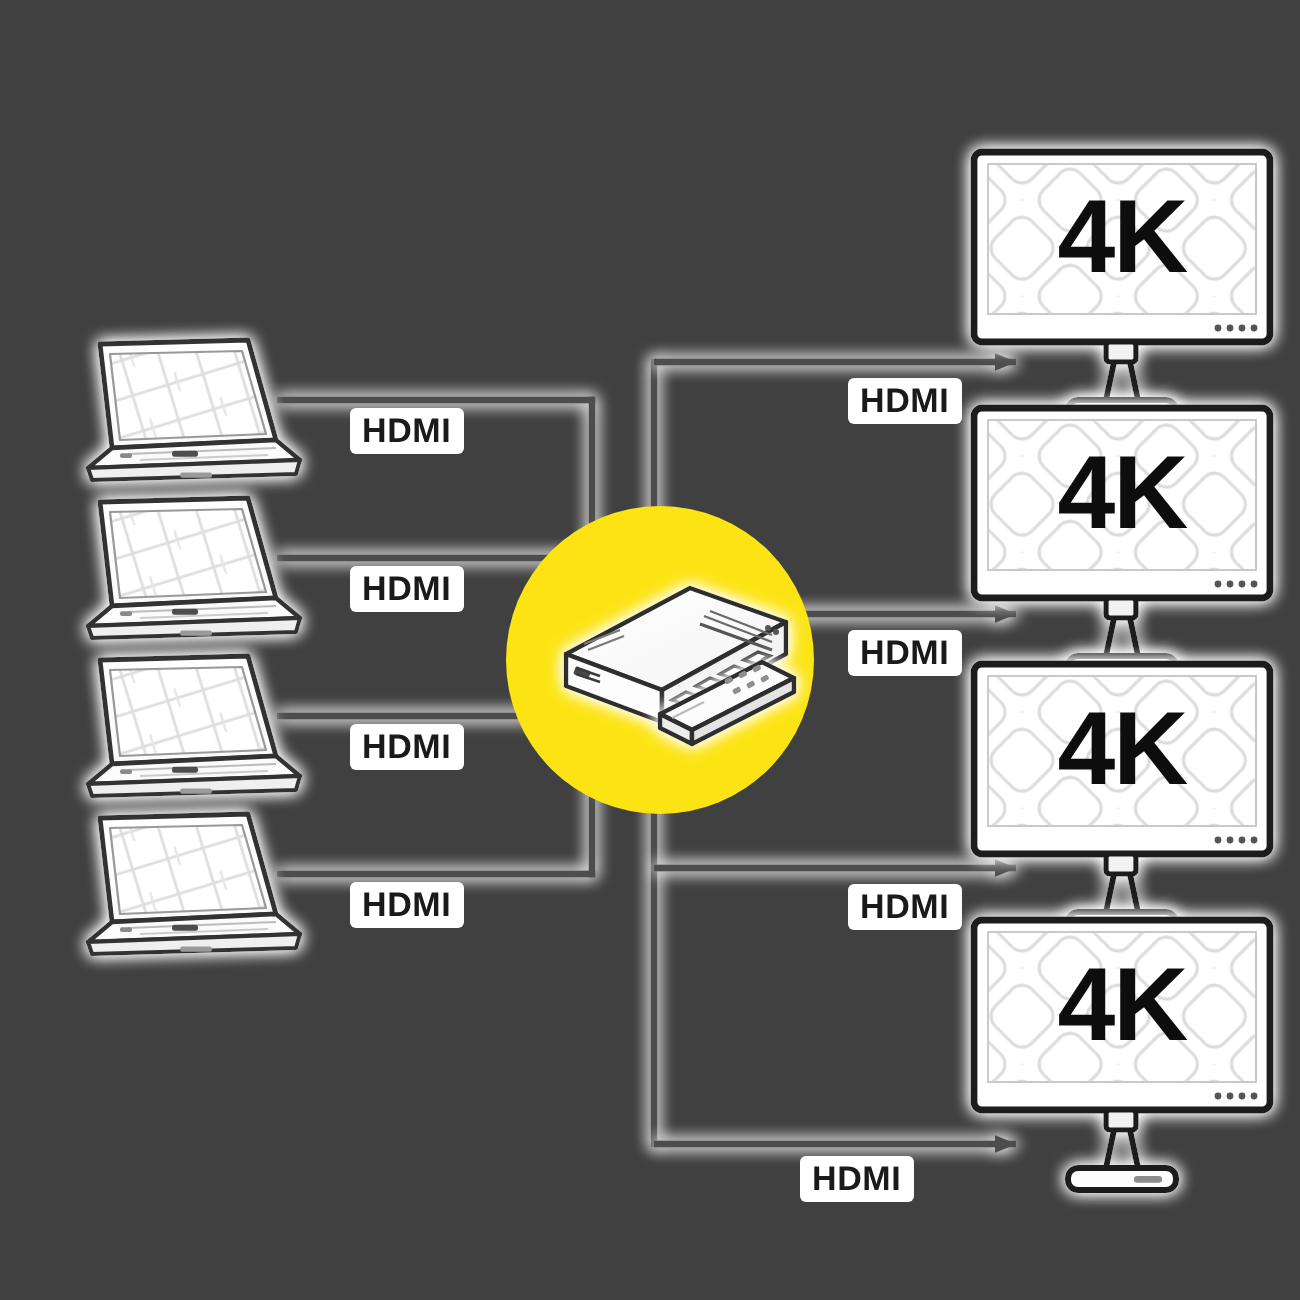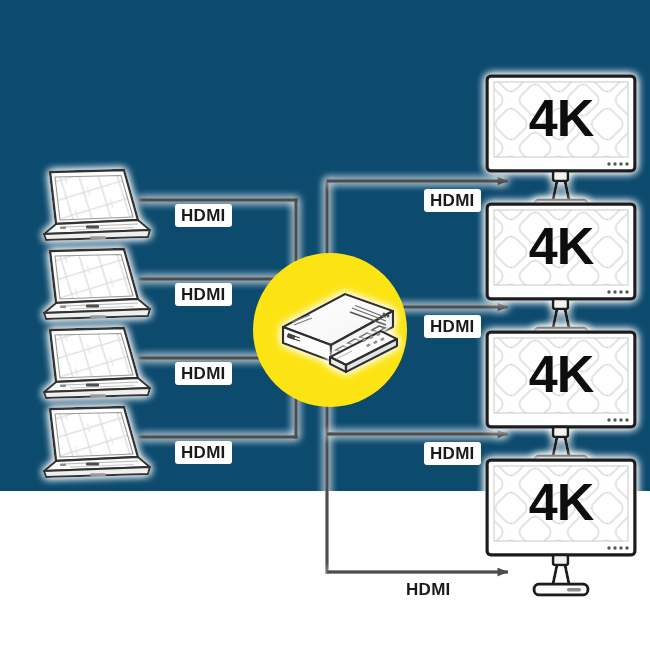--- a/index.html
+++ b/index.html
@@ -1,17 +1,17 @@
 <!DOCTYPE html>
 <html><head>
 <meta charset="utf-8">
 <style>
   html,body{margin:0;padding:0;background:#ffffff;}
   body{width:650px;height:650px;overflow:hidden;font-family:"Liberation Sans",sans-serif;}
-  #stage{position:relative;width:650px;height:491px;background:#0c4a6e;}
+  #stage{position:relative;width:650px;height:650px;background:#404040;}
   #stage svg.layer{position:absolute;left:0;top:0;width:650px;height:650px;}
   .hdmi-label{
     position:absolute;
     font-family:"Liberation Sans",sans-serif;
     font-weight:bold;
     font-size:17px;
     color:#1a1a1a;
     letter-spacing:0.3px;
     background:#ffffff;
     padding:2px 6px;

